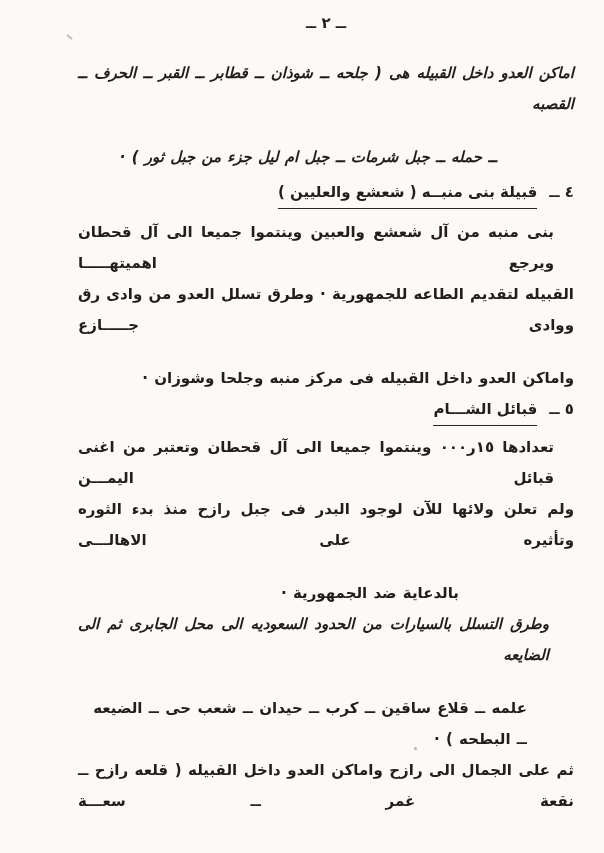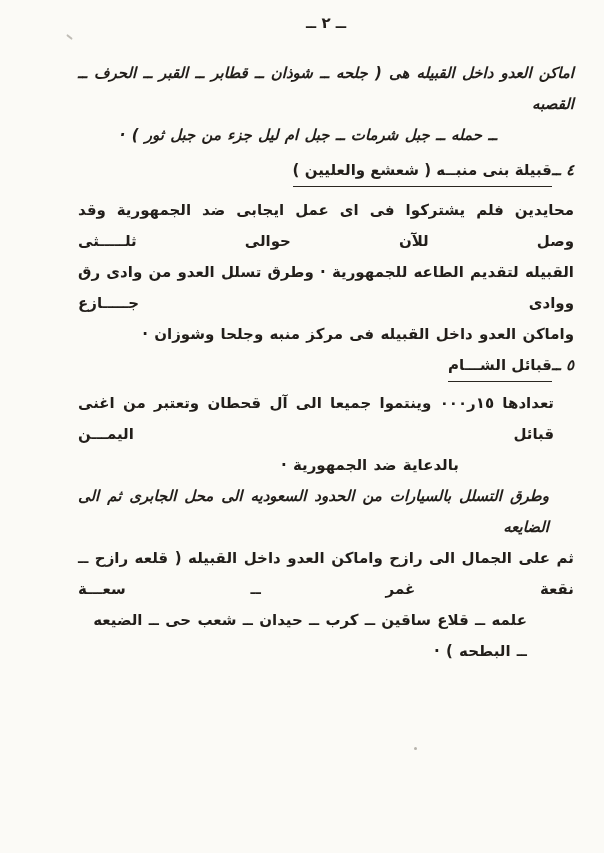--- a/index.html
+++ b/index.html
@@ -12,24 +12,24 @@
   }
   .sheet{box-sizing:border-box;width:556px;height:853px;padding:12px 30px 8px 30px;position:relative;}
   .pagenum{
     text-align:center;font-size:15px;font-weight:bold;line-height:22px;letter-spacing:2px;
   }
   .line{
     font-size:15px;font-weight:bold;line-height:31px;
     word-spacing:1px;
   }
   .full{text-align:justify;text-align-last:justify;text-justify:inter-word;}
-  .plain{text-align:right;}
+  .plain{text-align:right;margin-top:22px;}
   .heading{font-size:15px;font-weight:bold;line-height:22px;}
   .u{display:inline-block;border-bottom:1.6px solid #2a2620;padding-bottom:5px;margin-left:38px;}
-  .marker{margin-left:0;font-style:italic;}
+  .marker{margin-left:12px;}
   
   .pr20{padding-right:20px;}
   .pr25{padding-right:25px;font-style:italic;}
   .pr47{padding-right:47px;}
   .pr77{padding-right:77px;}
   .pr115{padding-right:115px;}
   
   .intro{margin-top:24px;font-style:italic;}
   .h4{margin-top:8px;}
   .p4{margin-top:8px;}
@@ -58,33 +58,34 @@
   <div class="intro">
     <div class="line full">اماكن العدو داخل القبيله هى  ( جلحه  ــ شوذان ــ قطابر ــ القبر ــ الحرف ــ القصبه</div>
     <div class="line plain pr77">ــ حمله  ــ جبل شرمات ــ جبل ام ليل جزء من جبل ثور ) ·</div>
   </div>
 
   <div class="heading h4">
     <span class="marker">٤ ــ</span><span class="u">قبيلة بنى منبــه  ( شعشع والعليين )</span>
   </div>
 
   <div class="p4">
-    <div class="line full">محايدين فلم يشتركوا فى اى عمل ايجابى ضد الجمهورية وقد وصل للآن حوالى ثلـــــثى</div>
+    <div class="line full pr20">بنى منبه  من آل شعشع والعبين وينتموا جميعا الى آل قحطان ويرجع اهميتهـــــا</div>
     <div class="line full">القبيله لتقديم الطاعه للجمهورية · وطرق تسلل العدو من وادى رق ووادى جـــــازع</div>
     <div class="line plain">واماكن العدو داخل القبيله فى مركز منبه  وجلحا وشوزان ·</div>
   </div>
 
   <div class="heading h5">
     <span class="marker">٥ ــ</span><span class="u">قبائل الشـــام</span>
   </div>
 
   <div class="p51">
     <div class="line full pr20">تعدادها  ١٥ر٠٠٠  وينتموا جميعا الى آل قحطان وتعتبر من اغنى قبائل اليمـــن</div>
+    <div class="line full">ولم تعلن ولائها للآن لوجود البدر فى جبل رازح منذ بدء الثوره  وتأثيره  على الاهالـــى</div>
     <div class="line plain pr115">بالدعاية ضد الجمهورية ·</div>
   </div>
 
   <div class="p52">
     <div class="line full pr25">وطرق التسلل بالسيارات من الحدود السعوديه  الى محل الجابرى ثم الى الضايعه</div>
+    <div class="line plain pr47">علمه  ــ قلاع ساقين ــ كرب  ــ حيدان ــ شعب حى ــ الضيعه  ــ البطحه ) ·</div>
     <div class="line full">ثم على الجمال الى رازح  واماكن العدو داخل القبيله  ( قلعه  رازح  ــ نقعة غمر ــ سعـــة</div>
-    <div class="line plain pr47">علمه  ــ قلاع ساقين ــ كرب  ــ حيدان ــ شعب حى ــ الضيعه  ــ البطحه ) ·</div>
   </div>
 
 </div>
 
 </body></html>

